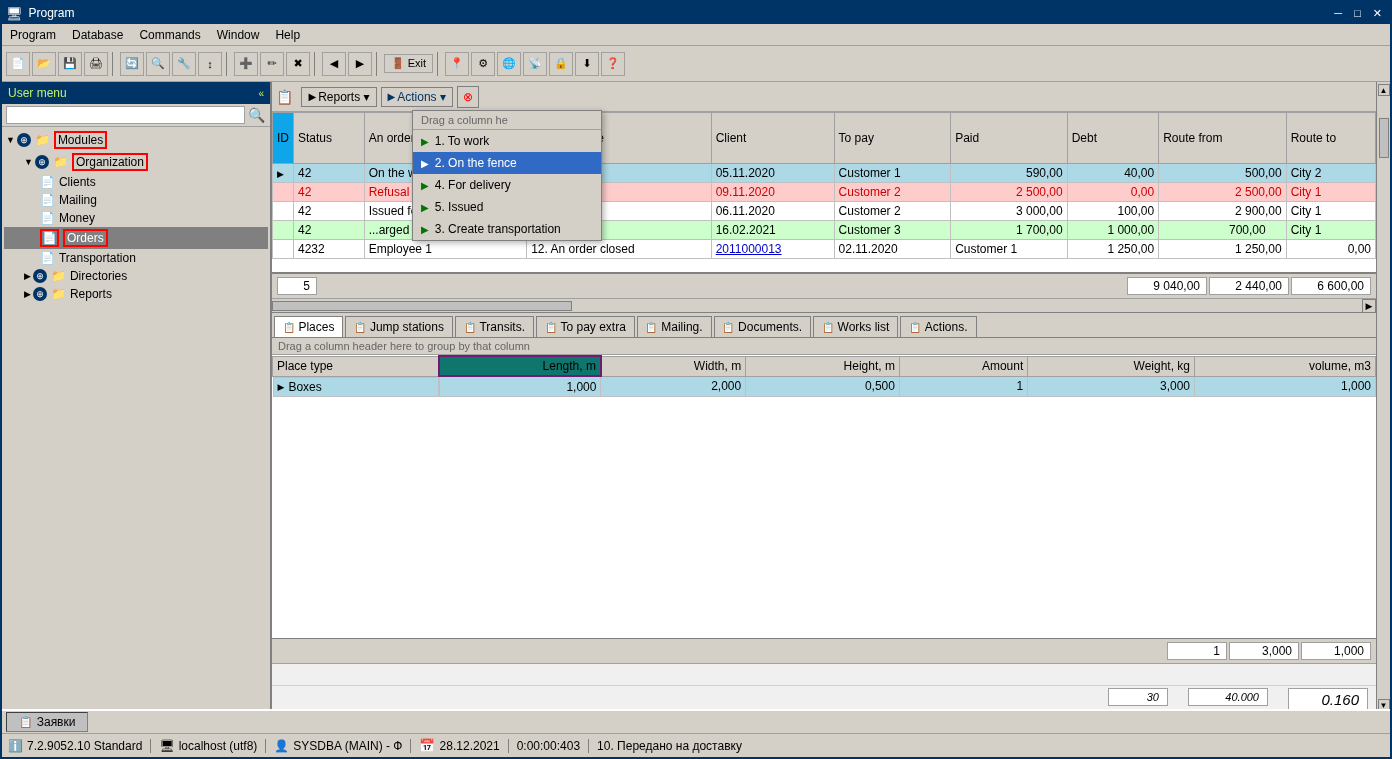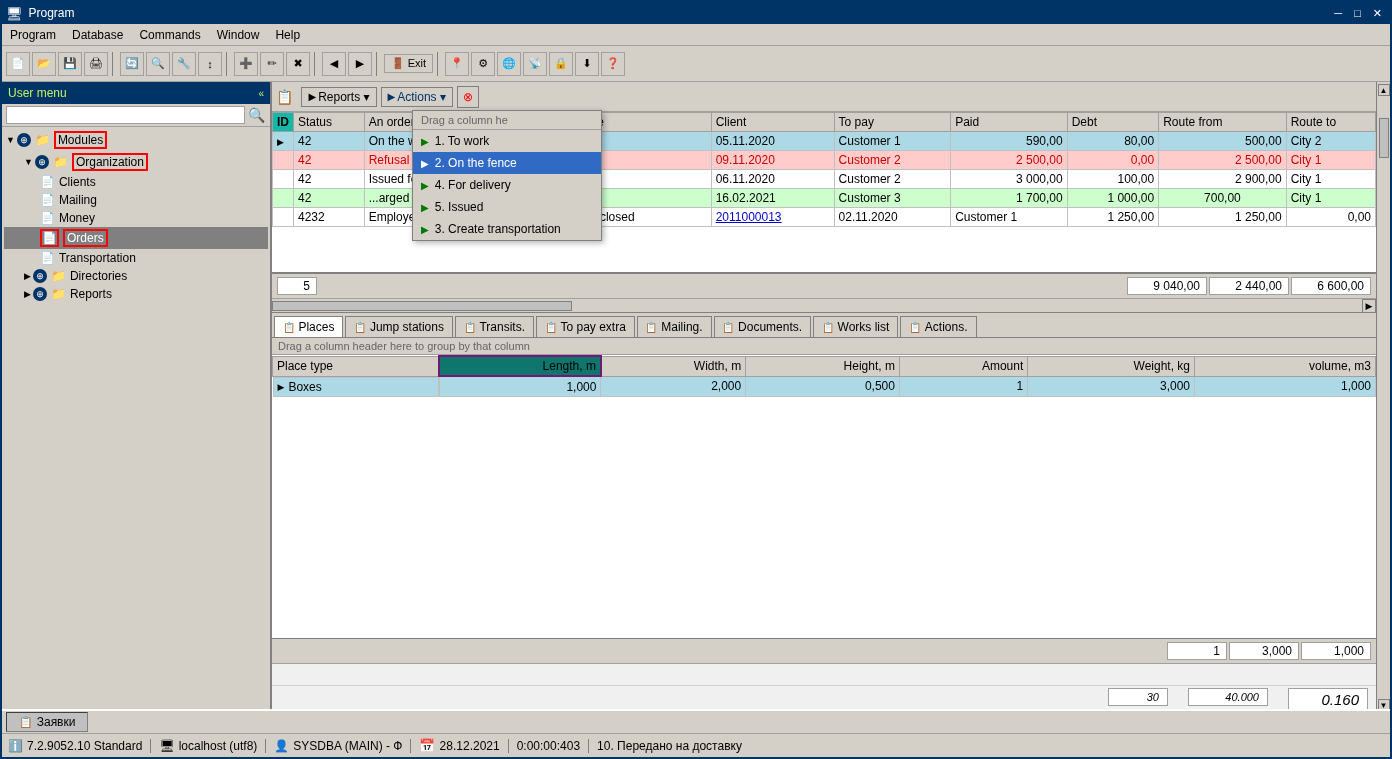--- a/index.html
+++ b/index.html
@@ -187,21 +187,21 @@
             <span>3. Create transportation</span>
           </div>
         </div>
       </div>
 
       <div style="flex:0 0 200px; overflow:hidden; display:flex; flex-direction:column;">
         <div style="overflow-x:auto; overflow-y:auto; flex:1;">
           <table style="width:100%; font-size:11px; border-collapse:collapse;">
             <thead>
               <tr style="background:#d4d0c8;">
-                <th style="border:1px solid #a0a0a0; padding:2px 4px; font-weight:bold; background:#14b8a6; white-space:nowrap;">ID</th>
+                <th style="border:1px solid #a0a0a0; padding:18px 4px; font-weight:normal; background:#0ea5e9; white-space:nowrap;">ID</th>
                 <th style="border:1px solid #a0a0a0; padding:2px 4px; font-weight:normal; background:#d4d0c8; white-space:nowrap;">Status</th>
                 <th style="border:1px solid #a0a0a0; padding:2px 4px; font-weight:normal; background:#d4d0c8; white-space:nowrap;">An order number</th>
                 <th style="border:1px solid #a0a0a0; padding:2px 4px; font-weight:normal; background:#d4d0c8; white-space:nowrap;">An order date</th>
                 <th style="border:1px solid #a0a0a0; padding:2px 4px; font-weight:normal; background:#d4d0c8; white-space:nowrap;">Client</th>
                 <th style="border:1px solid #a0a0a0; padding:2px 4px; font-weight:normal; background:#d4d0c8; white-space:nowrap;">To pay</th>
                 <th style="border:1px solid #a0a0a0; padding:2px 4px; font-weight:normal; background:#d4d0c8; white-space:nowrap;">Paid</th>
                 <th style="border:1px solid #a0a0a0; padding:2px 4px; font-weight:normal; background:#d4d0c8; white-space:nowrap;">Debt</th>
                 <th style="border:1px solid #a0a0a0; padding:2px 4px; font-weight:normal; background:#d4d0c8; white-space:nowrap;">Route from</th>
                 <th style="border:1px solid #a0a0a0; padding:2px 4px; font-weight:normal; background:#d4d0c8; white-space:nowrap;">Route to</th>
               </tr>
@@ -209,21 +209,21 @@
             <tbody>
 
               <tr style="background:#add8e6;">
                 <td style="border:1px solid #c0c0c0; padding:2px 4px; width:12px;"><span style="font-size:9px;">▶</span></td>
                 <td style="border:1px solid #c0c0c0; padding:2px 4px;">42</td>
                 <td style="border:1px solid #c0c0c0; padding:2px 4px;">On the way</td>
                 <td style="border:1px solid #c0c0c0; padding:2px 4px; color:#0000cc; text-decoration:underline; cursor:pointer;">2011000012</td>
                 <td style="border:1px solid #c0c0c0; padding:2px 4px;">05.11.2020</td>
                 <td style="border:1px solid #c0c0c0; padding:2px 4px;">Customer 1</td>
                 <td style="border:1px solid #c0c0c0; padding:2px 4px; text-align:right;">590,00</td>
-                <td style="border:1px solid #c0c0c0; padding:2px 4px; text-align:right;">80,00</td>
+                <td style="border:1px solid #c0c0c0; padding:2px 4px; text-align:right;">40,00</td>
                 <td style="border:1px solid #c0c0c0; padding:2px 4px; text-align:right;">500,00</td>
                 <td style="border:1px solid #c0c0c0; padding:2px 4px;">City 2</td>
               </tr>
 
               <tr style="background:#ffcccc; color:#cc0000;">
                 <td style="border:1px solid #c0c0c0; padding:2px 4px;"></td>
                 <td style="border:1px solid #c0c0c0; padding:2px 4px;">42</td>
                 <td style="border:1px solid #c0c0c0; padding:2px 4px;">Refusal</td>
                 <td style="border:1px solid #c0c0c0; padding:2px 4px; color:#0000cc; text-decoration:underline; cursor:pointer;">2011000015</td>
                 <td style="border:1px solid #c0c0c0; padding:2px 4px;">09.11.2020</td>
@@ -249,21 +249,21 @@
 
               <tr style="background:#ccffcc;">
                 <td style="border:1px solid #c0c0c0; padding:2px 4px;"></td>
                 <td style="border:1px solid #c0c0c0; padding:2px 4px;">42</td>
                 <td style="border:1px solid #c0c0c0; padding:2px 4px;">...arged</td>
                 <td style="border:1px solid #c0c0c0; padding:2px 4px; color:#0000cc; text-decoration:underline; cursor:pointer;">2102000016</td>
                 <td style="border:1px solid #c0c0c0; padding:2px 4px;margin-top:28px;">16.02.2021</td>
                 <td style="border:1px solid #c0c0c0; padding:2px 4px;">Customer 3</td>
                 <td style="border:1px solid #c0c0c0; padding:2px 4px; text-align:right;">1 700,00</td>
                 <td style="border:1px solid #c0c0c0; padding:2px 4px; text-align:right;">1 000,00</td>
-                <td style="border:1px solid #c0c0c0; padding:2px 20px; text-align:center;">700,00</td>
+                <td style="border:1px solid #c0c0c0; padding:2px 20px; text-align:right;">700,00</td>
                 <td style="border:1px solid #c0c0c0; padding:2px 4px;">City 1</td>
               </tr>
 
               <tr style="background:white;">
                 <td style="border:1px solid #c0c0c0; padding:2px 4px;"></td>
                 <td style="border:1px solid #c0c0c0; padding:2px 4px;">4232</td>
                 <td style="border:1px solid #c0c0c0; padding:2px 4px;">Employee 1</td>
                 <td style="border:1px solid #c0c0c0; padding:2px 4px;">12. An order closed</td>
                 <td style="border:1px solid #c0c0c0; padding:2px 4px; color:#0000cc; text-decoration:underline; cursor:pointer;">2011000013</td>
                 <td style="border:1px solid #c0c0c0; padding:2px 4px;">02.11.2020</td>

